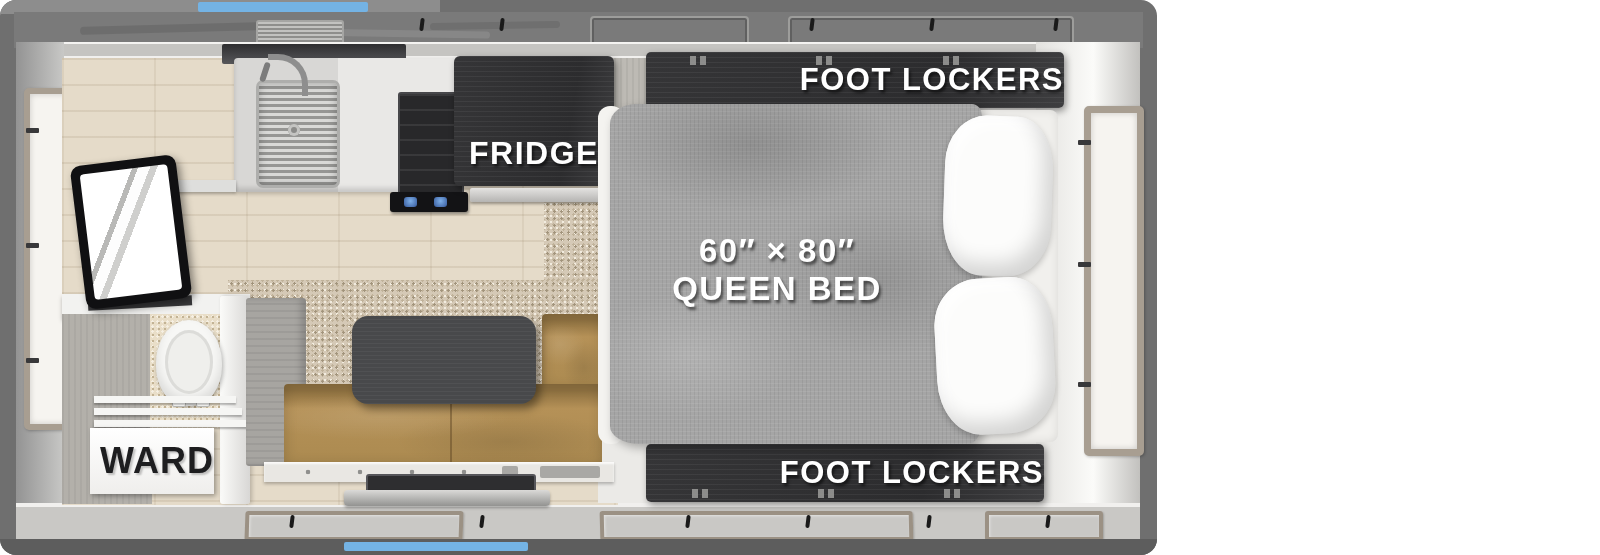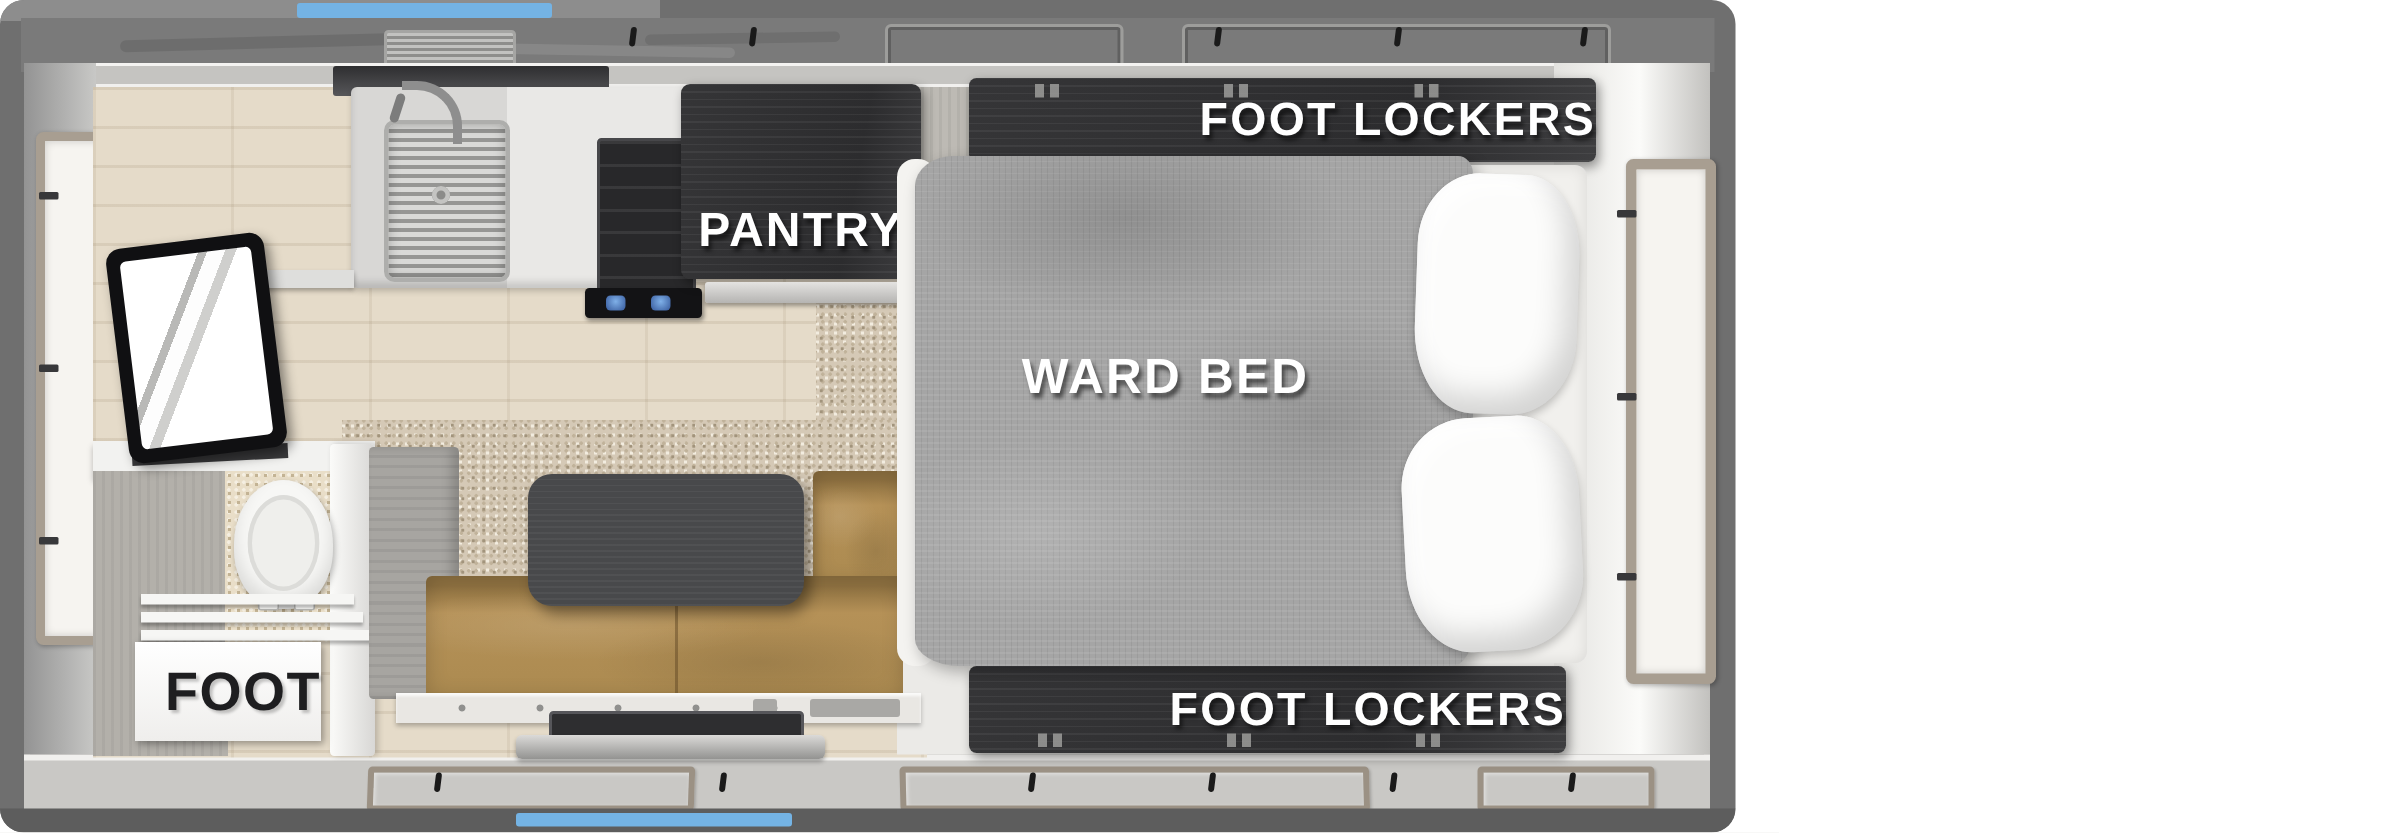--- a/index.html
+++ b/index.html
@@ -140,21 +140,21 @@
                 border-radius:50% 50% 46% 46%;box-shadow:inset 0 -8px 12px rgba(0,0,0,.12),1px 2px 4px rgba(0,0,0,.3);"></div>
     <div class="a" style="left:165px;top:330px;width:48px;height:64px;background:#efefec;
                 border-radius:50%;box-shadow:inset 0 0 0 3px #dcdcd9;"></div>
     <div class="a" style="left:172px;top:396px;width:12px;height:9px;background:#fdfdfb;border:1px solid #b9b9b6;border-radius:2px;"></div>
     <div class="a" style="left:196px;top:396px;width:12px;height:9px;background:#fdfdfb;border:1px solid #b9b9b6;border-radius:2px;"></div>
     <div class="a" style="left:94px;top:396px;width:142px;height:7px;background:#f6f6f4;box-shadow:0 2px 2px rgba(0,0,0,.28);"></div>
     <div class="a" style="left:94px;top:408px;width:148px;height:7px;background:#f6f6f4;box-shadow:0 2px 2px rgba(0,0,0,.28);"></div>
     <div class="a" style="left:94px;top:420px;width:154px;height:7px;background:#f6f6f4;box-shadow:0 2px 2px rgba(0,0,0,.28);"></div>
     <div class="a flexc" style="left:90px;top:428px;width:124px;height:66px;
                 background:linear-gradient(180deg,#ffffff,#efeeec);box-shadow:2px 2px 5px rgba(0,0,0,.35);">
-      <span class="lbl-dark" style="font-size:36px;">FOOT</span>
+      <span class="lbl-dark" style="font-size:36px;">WARD</span>
     </div>
 
     <div class="a" style="left:222px;top:44px;width:184px;height:20px;
                 background:linear-gradient(180deg,#2e2e30,#57575a);border-radius:2px;"></div>
     <div class="a" style="left:234px;top:58px;width:226px;height:134px;border-radius:4px;
                 background:linear-gradient(90deg,#d8d7d5 0 46%,#e9e8e6 46%);
                 box-shadow:inset 0 -4px 5px rgba(0,0,0,.14),1px 2px 4px rgba(0,0,0,.2);"></div>
     <div class="a" style="left:256px;top:80px;width:78px;height:102px;border:3px solid #aeaeac;border-radius:7px;
                 background:repeating-linear-gradient(to bottom,#d9d9d7 0 3px,#969694 3px 6px);
                 box-shadow:inset 0 0 8px rgba(0,0,0,.25);"></div>
@@ -169,21 +169,21 @@
                 box-shadow:1px 2px 3px rgba(0,0,0,.4);"></div>
     <div class="a" style="left:404px;top:197px;width:13px;height:10px;border-radius:3px;
                 background:radial-gradient(circle at 50% 40%,#7fb0e8,#35589a);"></div>
     <div class="a" style="left:434px;top:197px;width:13px;height:10px;border-radius:3px;
                 background:radial-gradient(circle at 50% 40%,#7fb0e8,#35589a);"></div>
 
     <div class="a" style="left:98px;top:180px;width:138px;height:12px;background:#dededc;
                 box-shadow:0 2px 3px rgba(0,0,0,.3);"></div>
 
     <div class="a cab" style="left:454px;top:56px;width:160px;height:130px;display:flex;align-items:flex-end;justify-content:center;">
-      <span class="lbl" style="font-size:32px;margin-bottom:14px;">PANTRY</span>
+      <span class="lbl" style="font-size:32px;margin-bottom:14px;">FRIDGE</span>
     </div>
     <div class="a" style="left:470px;top:188px;width:130px;height:14px;border-radius:2px;
                 background:linear-gradient(180deg,#e4e3e1,#b5b4b2);box-shadow:0 2px 3px rgba(0,0,0,.35);"></div>
 
     <div class="a" style="left:88px;top:298px;width:104px;height:10px;background:#3b3b3d;transform:rotate(-3deg);"></div>
     <div class="a" style="left:78px;top:160px;width:106px;height:144px;background:#101012;border-radius:10px;
                 transform:rotate(-7deg);box-shadow:3px 4px 8px rgba(0,0,0,.45);padding:0;">
       <div class="a" style="left:9px;top:9px;width:88px;height:126px;border-radius:4px;background:
              linear-gradient(118deg, #ffffff 0 34%, #b9b9b7 34% 38%, #fdfdfd 38% 46%, #cfcfcd 46% 51%, #ffffff 51% 100%);"></div>
     </div>
@@ -221,17 +221,18 @@
     <div class="a handle" style="left:818px;top:489px;"></div>
     <div class="a handle" style="left:944px;top:489px;"></div>
 
     <div class="a" style="left:598px;top:106px;width:26px;height:338px;background:#f4f3f0;border-radius:12px;"></div>
     <div class="a" style="left:934px;top:110px;width:124px;height:332px;background:#f1f0ed;border-radius:8px;
                 box-shadow:inset 0 0 10px rgba(0,0,0,.10);"></div>
     <div class="a bed" style="left:610px;top:104px;width:372px;height:340px;"></div>
     <div class="a pillow" style="left:944px;top:116px;width:108px;height:160px;transform:rotate(2deg);"></div>
     <div class="a pillow" style="left:936px;top:278px;width:118px;height:156px;transform:rotate(-3deg);"></div>
     <div class="a" style="left:612px;top:232px;width:330px;text-align:center;line-height:38px;">
-      <div class="lbl" style="font-size:33px;">WARD BED</div>
+      <div class="lbl" style="font-size:33px;">60″ × 80″</div>
+      <div class="lbl" style="font-size:33px;">QUEEN BED</div>
     </div>
 
   </div>
 </div>
 
 </body></html>

